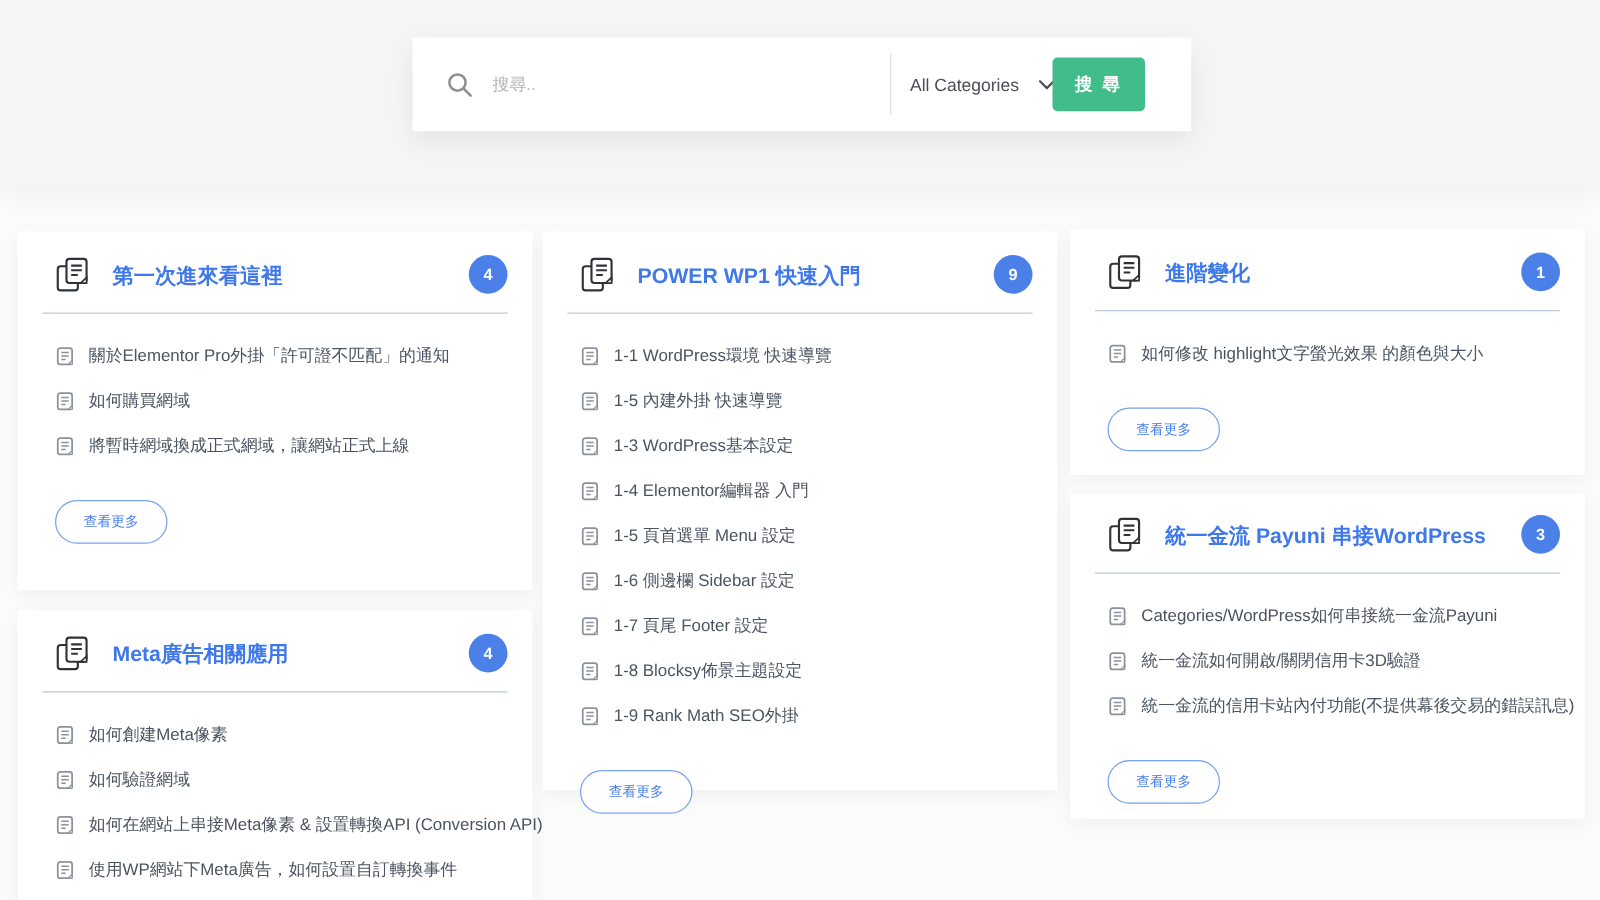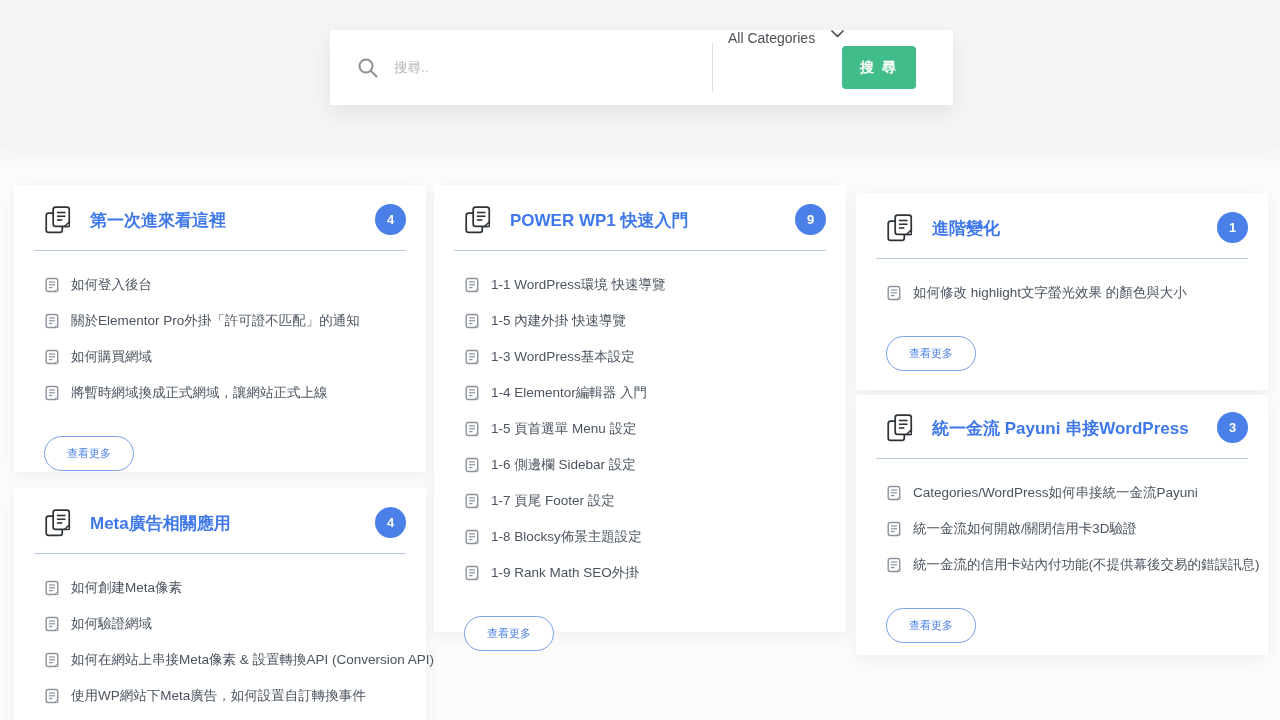--- a/index.html
+++ b/index.html
@@ -29,21 +29,21 @@
     font-size:13.5px; color:#0f172a;
     font-family:inherit;
   }
   .search-input::placeholder { color:#b3b3b3; }
   .search-divider {
     position:absolute; left:382px; top:13px; height:49px; width:1px;
     background:#e0e0e0;
   }
   .category-select {
     position:absolute; left:398px; top:0; height:75px; width:140px;
-    display:flex; align-items:flex-start; gap:16px;
+    display:flex; align-items:center; gap:16px;
     cursor:pointer;
   }
   .category-label { font-size:14px; color:#4a4f55; }
   .search-button {
     position:absolute; left:512px; top:16px; width:74px; height:43px;
     background:#41bd8b; border:none; border-radius:4px;
     color:#ffffff; font-size:14px; font-weight:bold; letter-spacing:2px;
     font-family:inherit; cursor:pointer;
   }
 
@@ -85,21 +85,21 @@
     display:inline-block; margin:16px 0 0 10px;
     padding:9px 22px;
     background:#ffffff; border:1px solid #78a2ef; border-radius:999px;
     color:#4a80e8; font-size:11px; font-family:inherit;
     cursor:pointer;
   }
 
   #card-1 { left:14px;  top:185px; height:287px; }
   #card-2 { left:14px;  top:488px; height:300px; }
   #card-3 { left:434px; top:185px; height:447px; }
-  #card-4 { left:856px; top:193px; height:197px; }
+  #card-4 { left:856px; top:183px; height:197px; }
   #card-5 { left:856px; top:395px; height:260px; padding-top:18px; }
 </style>
 </head>
 <body>
 
 <svg width="0" height="0" style="position:absolute">
   <defs>
     <symbol id="sym-doc-lg" viewBox="0 0 26 28">
       <rect x="2" y="7.5" width="15" height="18" rx="2.2" fill="#ffffff" stroke="#2e3338" stroke-width="1.6"></rect>
       <rect x="8.5" y="2" width="15" height="18" rx="2.2" fill="#ffffff" stroke="#2e3338" stroke-width="1.6"></rect>
@@ -151,28 +151,20 @@
     <span class="card-badge">4</span>
   </div>
   <hr class="card-divider">
   <ul class="card-list">
     <li>
       <span class="item-icon">
           <svg width="16" height="16">
             <use href="#sym-doc-sm"></use>
           </svg>
         </span>
-      <span class="item-label">如何登入後台</span>
-      </li>
-    <li>
-      <span class="item-icon">
-          <svg width="16" height="16">
-            <use href="#sym-doc-sm"></use>
-          </svg>
-        </span>
       <span class="item-label">關於Elementor Pro外掛「許可證不匹配」的通知</span>
       </li>
     <li>
       <span class="item-icon">
           <svg width="16" height="16">
             <use href="#sym-doc-sm"></use>
           </svg>
         </span>
       <span class="item-label">如何購買網域</span>
       </li>

